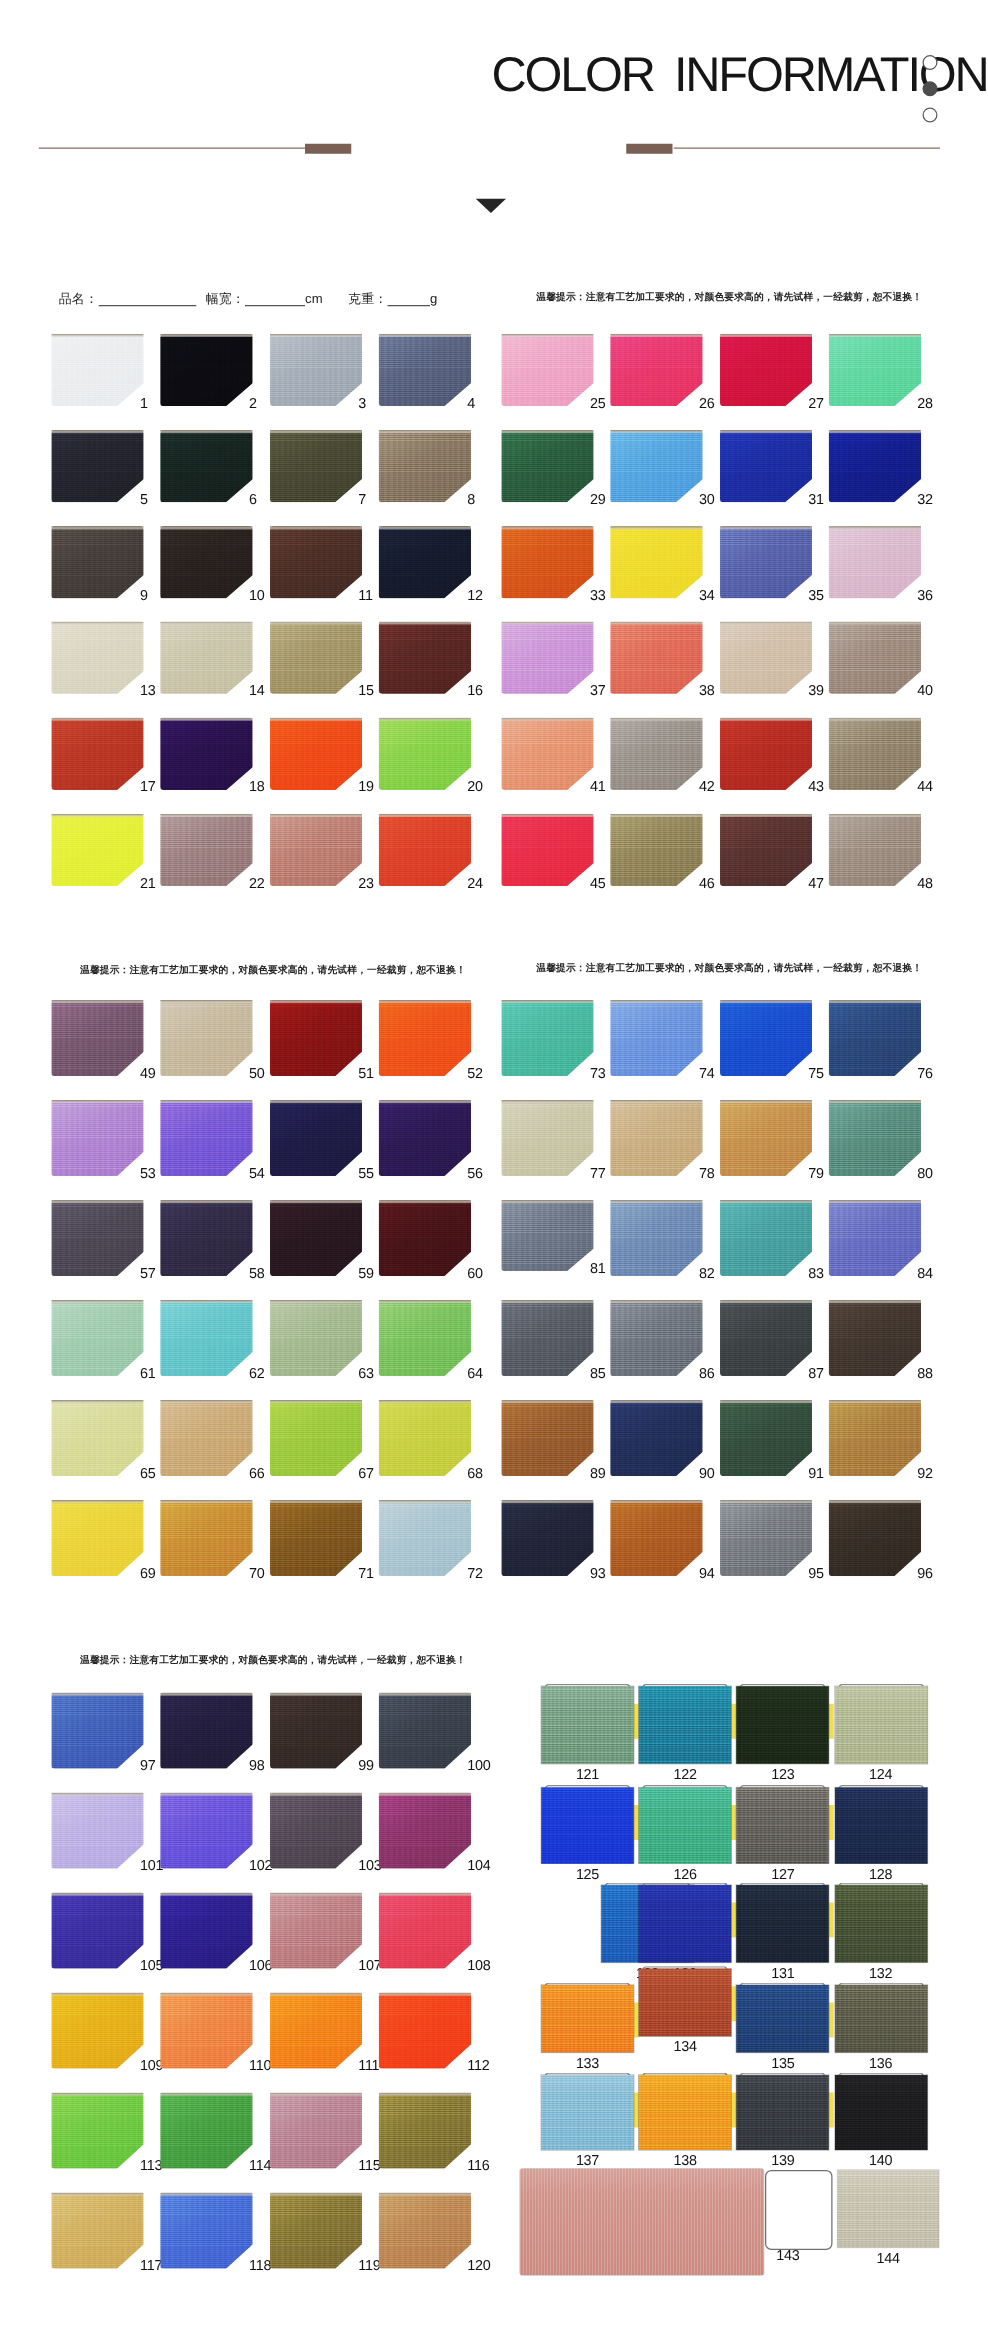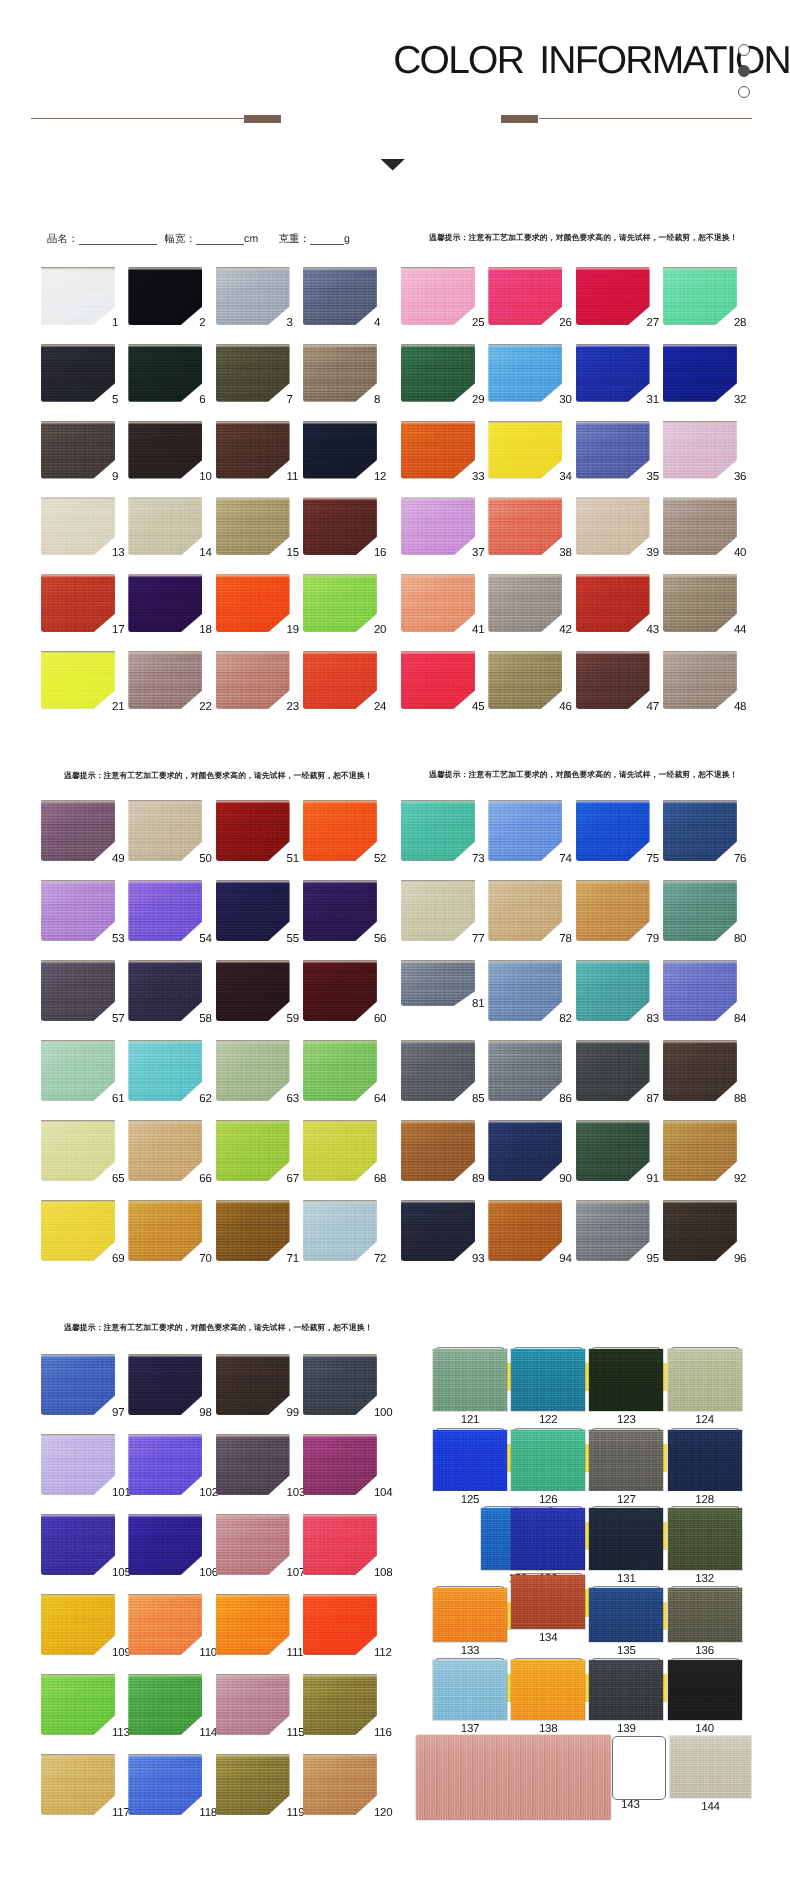--- a/index.html
+++ b/index.html
@@ -769,21 +769,21 @@
         <div class="num">79</div>
       </div>
       <div class="sw" style="left: 261.9px; top: 80px; height: 61px;">
         <div class="chip" style="background: rgb(92, 145, 130);">
           <div class="tex"></div>
           <div class="shade"></div>
           <div class="top-sheen"></div>
         </div>
         <div class="num">80</div>
       </div>
-      <div class="sw" style="left: 0px; top: 160px; height: 46px;">
+      <div class="sw" style="left: 0px; top: 160px; height: 57px;">
         <div class="chip" style="background: rgb(114, 124, 140);">
           <div class="tex"></div>
           <div class="shade"></div>
           <div class="top-sheen"></div>
         </div>
         <div class="num">81</div>
       </div>
       <div class="sw" style="left: 87.3px; top: 160px; height: 61px;">
         <div class="chip" style="background: rgb(116, 144, 184);">
           <div class="tex"></div>

